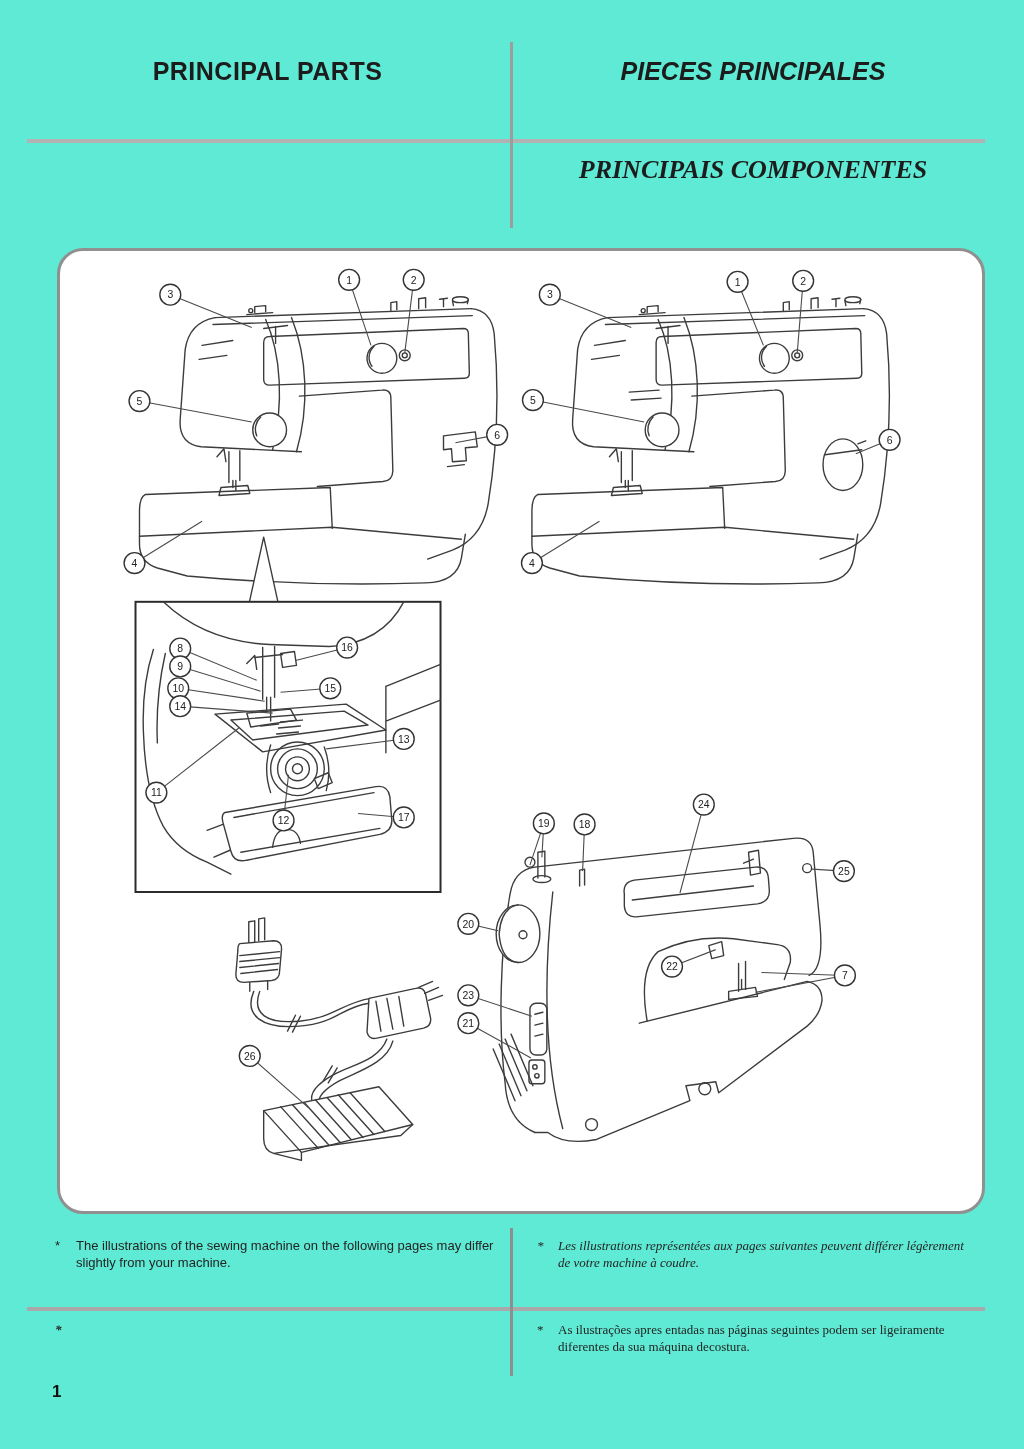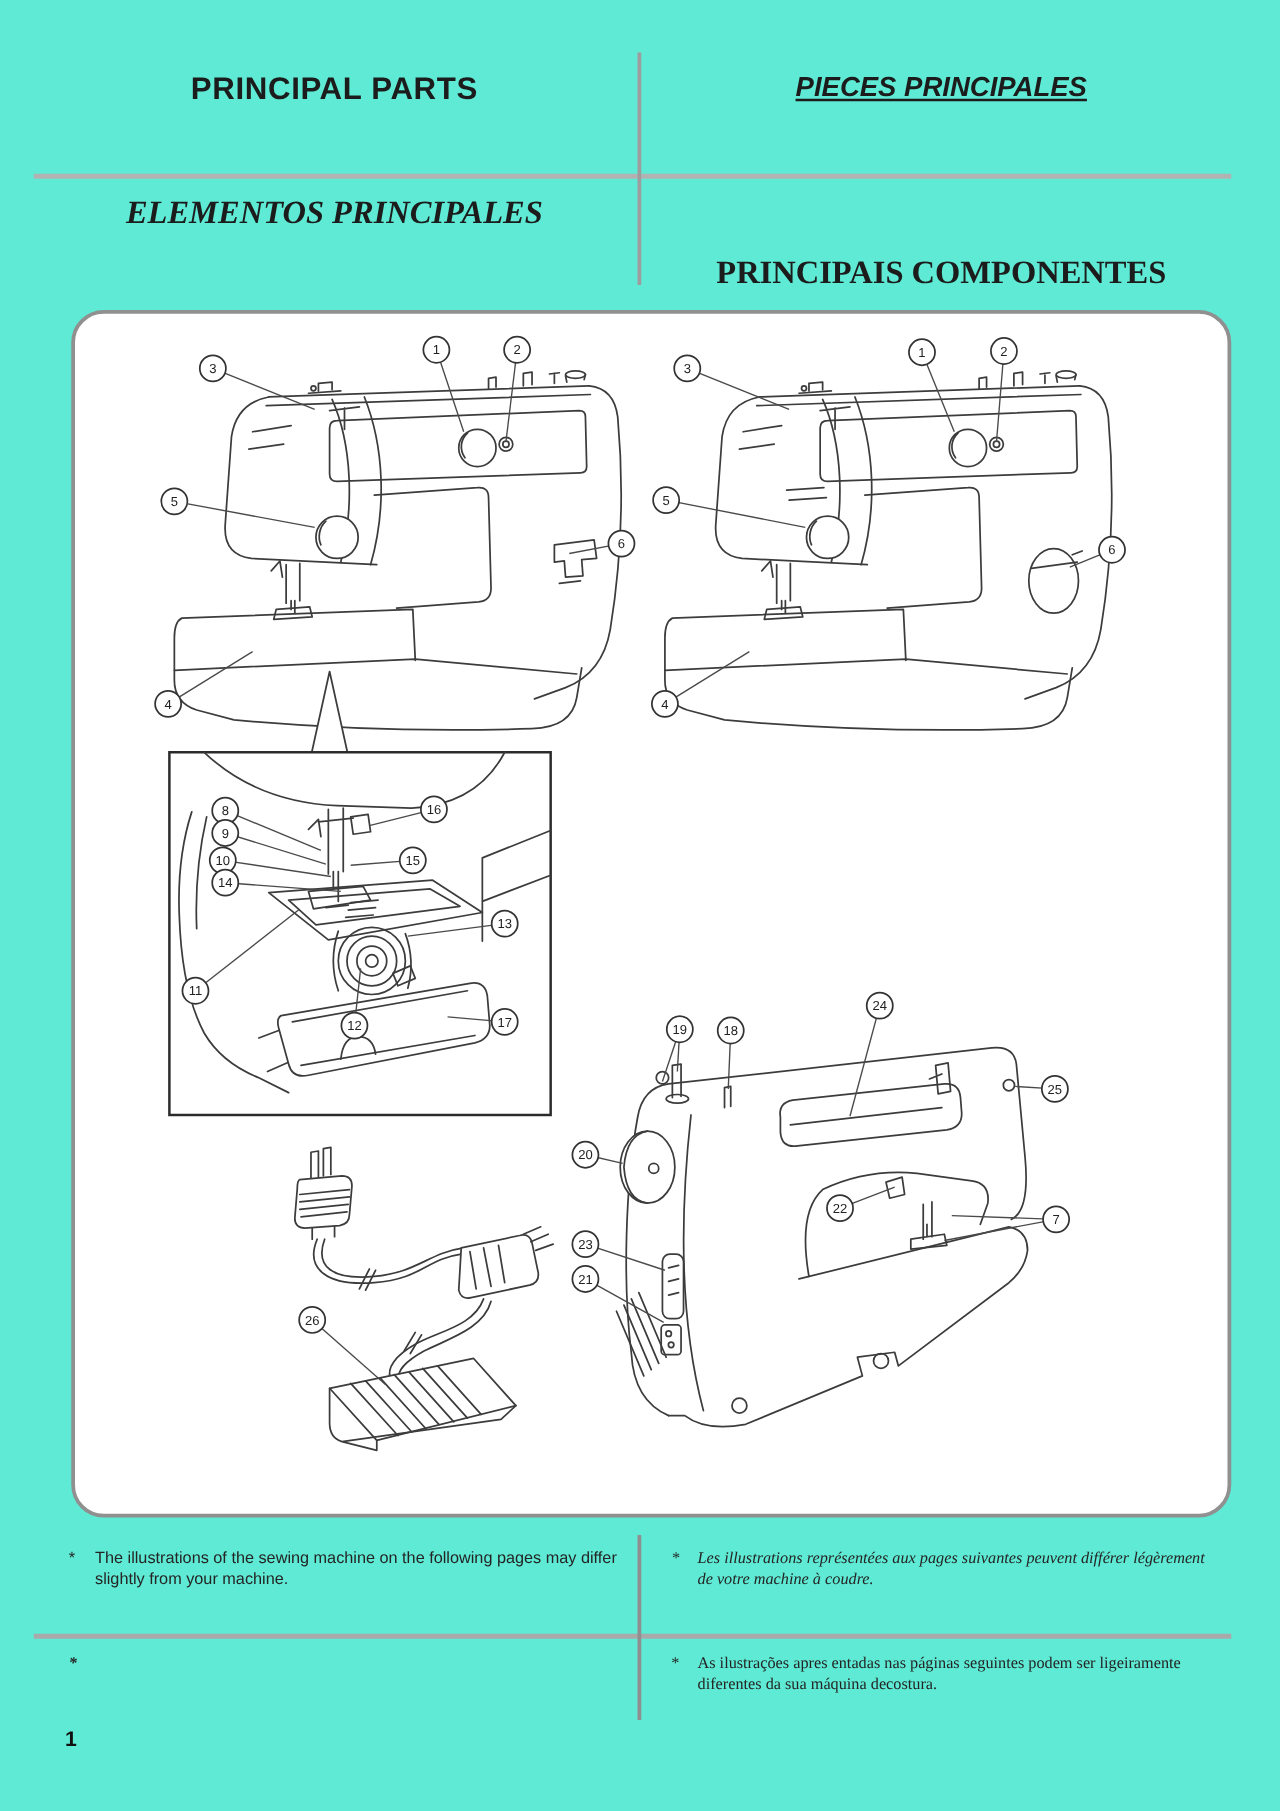--- a/index.html
+++ b/index.html
@@ -3,25 +3,25 @@
 <meta charset="utf-8">
 <style>
   html,body{margin:0;padding:0;background:#ffffff;}
   .page{position:relative;width:1024px;height:1449px;background:#5eead4;overflow:hidden;
         font-family:"Liberation Sans",sans-serif;color:#1c1c1c;}
   
   .hdr{position:absolute;text-align:center;white-space:nowrap;}
   .hdr-en{left:40px;top:57px;width:455px;font-family:"Liberation Sans",sans-serif;
           font-weight:bold;font-size:25px;letter-spacing:.5px;}
   .hdr-fr{left:528px;top:57px;width:450px;font-family:"Liberation Sans",sans-serif;
-          font-weight:bold;font-style:italic;font-size:22px;text-decoration:underline;}
+          font-weight:bold;font-style:italic;font-size:25px;}
   .hdr-es{left:40px;top:155px;width:455px;font-family:"Liberation Serif",serif;
           font-weight:bold;font-style:italic;font-size:26px;}
   .hdr-pt{left:528px;top:155px;width:450px;font-family:"Liberation Serif",serif;
-          font-weight:bold;font-size:26px;margin-top:48px;}
+          font-weight:bold;font-style:italic;font-size:26px;}
   
   .hrule{position:absolute;background:#b2b2b2;height:4px;left:27px;width:958px;}
   .hrule-top{top:139px;}
   .hrule-bottom{top:1307px;background:#a9a9a9;}
   .vrule{position:absolute;background:#9d9d9d;width:3px;left:510px;}
   .vrule-top{top:42px;height:186px;}
   .vrule-bottom{top:1228px;height:148px;background:#8f8f8f;}
   
   .diagram-box{position:absolute;left:57px;top:248px;width:928px;height:966px;
                border:3.5px solid #909090;border-radius:26px;box-sizing:border-box;background:#fff;}
@@ -44,21 +44,20 @@
 </style>
 </head>
 <body>
 
 <div class="page">
 
   <div class="hdr hdr-en">PRINCIPAL PARTS</div>
   <div class="hdr hdr-fr">PIECES PRINCIPALES</div>
   <div class="hrule hrule-top"></div>
   <div class="vrule vrule-top"></div>
-  <div class="hdr hdr-es">ELEMENTOS PRINCIPALES</div>
   <div class="hdr hdr-pt">PRINCIPAIS COMPONENTES</div>
 
   <div class="diagram-box">
     <svg id="diagram-svg" viewBox="0 0 928 966" preserveAspectRatio="none">
 
       <defs>
         <g id="frontMachine">
 
           <path class="art" d="M88,20 L346,11 M86,27 L347,18"></path>
 

